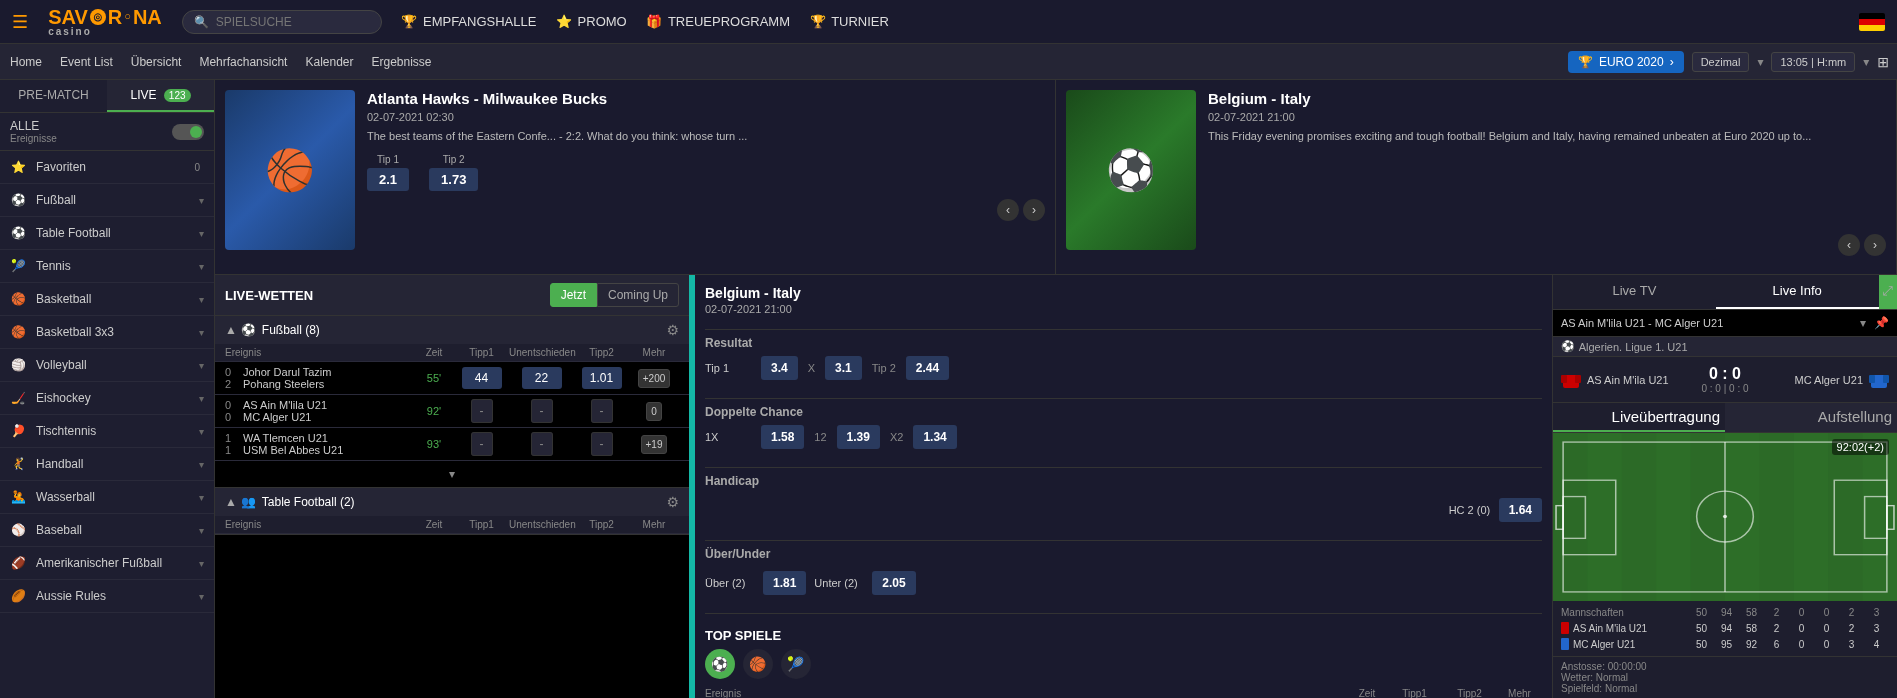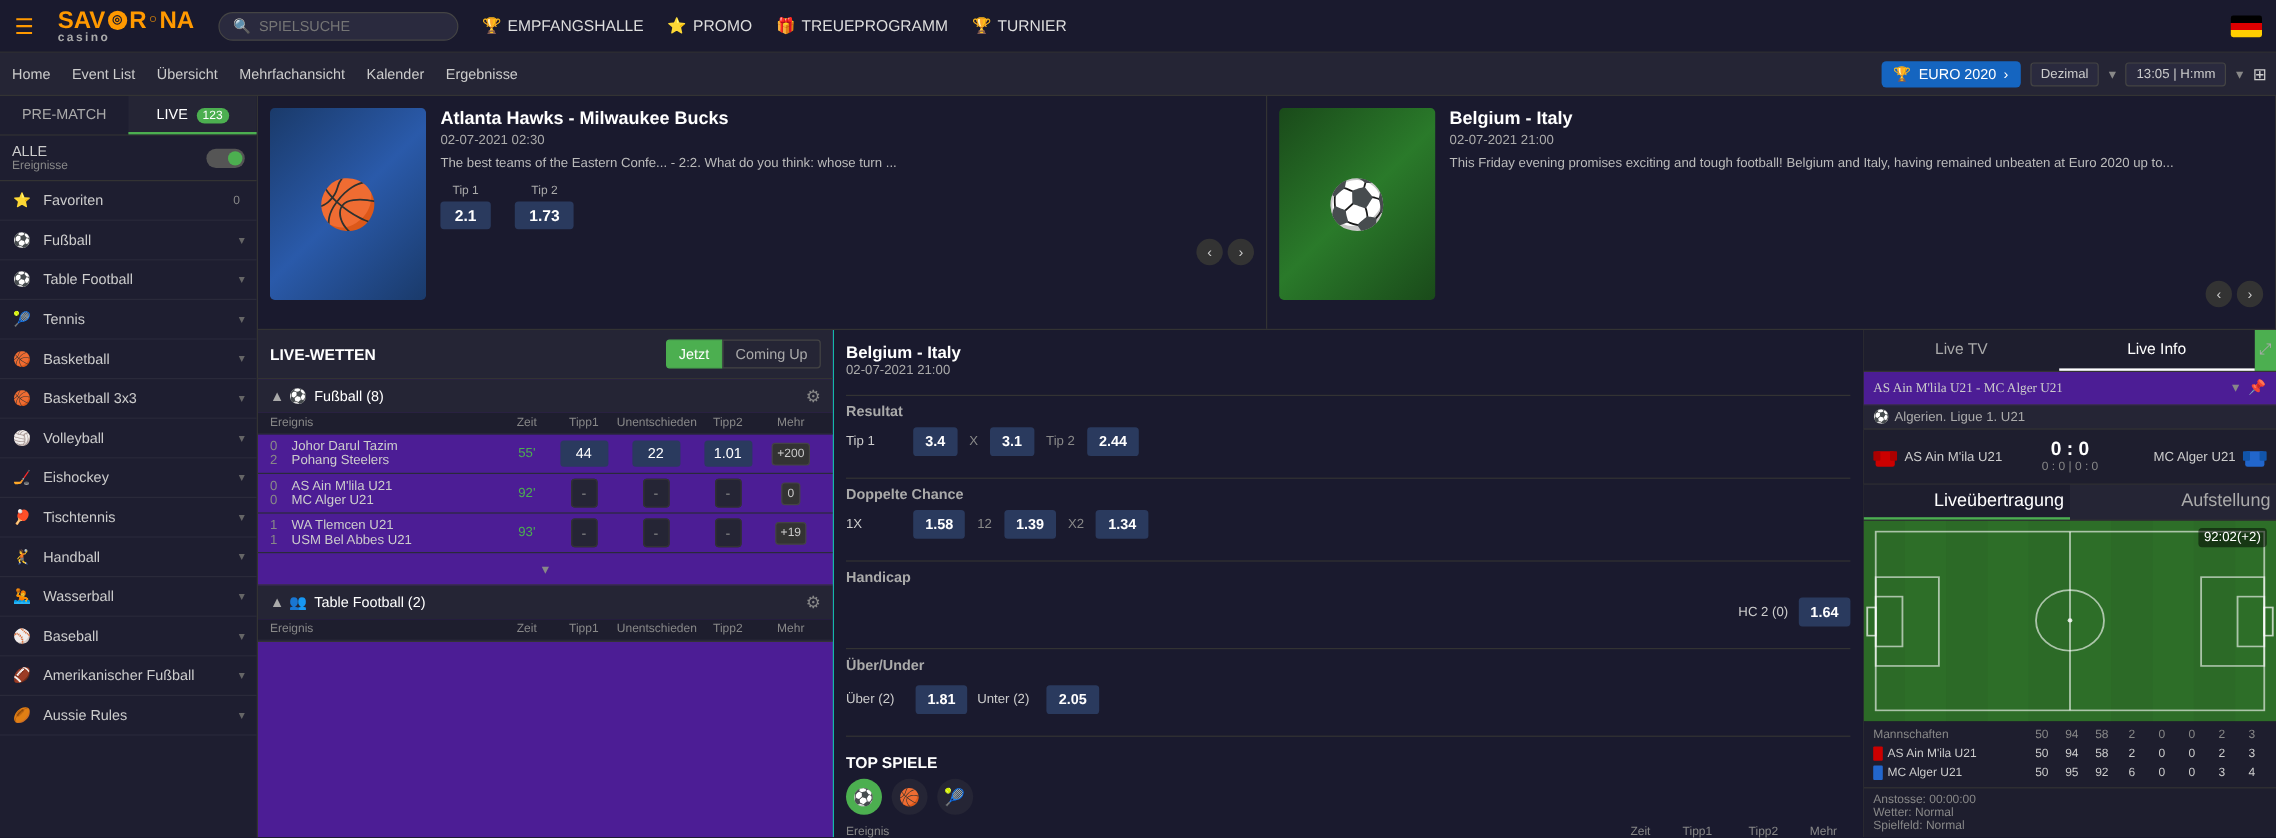--- a/index.html
+++ b/index.html
@@ -57,21 +57,21 @@
     .featured-title { font-size: 15px; font-weight: bold; color: #fff; margin-bottom: 4px; }
     .featured-date { font-size: 11px; color: #aaa; margin-bottom: 6px; }
     .featured-desc { font-size: 11px; color: #bbb; line-height: 1.4; margin-bottom: 10px; }
     .featured-odds { display: flex; gap: 20px; margin-top: 8px; }
     .featured-odds-item { text-align: center; }
     .featured-odds-label { font-size: 10px; color: #aaa; margin-bottom: 3px; }
     .featured-odds-val { background: #2a3a5e; color: #fff; padding: 4px 12px; border-radius: 3px; font-size: 13px; font-weight: bold; cursor: pointer; }
     .featured-nav-btn { background: #333; border: none; color: #ccc; width: 22px; height: 22px; border-radius: 50%; cursor: pointer; display: flex; align-items: center; justify-content: center; font-size: 12px; }
 
     
-    .live-wetten { background: #4c1d95; border-right: 1px solid #14b8a6; width: 480px; flex-shrink: 0; overflow: hidden; display: flex; flex-direction: column; }
+    .live-wetten { background: #000000; border-right: 6px solid #14b8a6; width: 480px; flex-shrink: 0; overflow: hidden; display: flex; flex-direction: column; }
     .live-wetten-header { display: flex; align-items: center; padding: 8px 10px; border-bottom: 1px solid #333; background: #252535; }
     .live-wetten-title { font-size: 13px; font-weight: bold; color: #fff; flex: 1; }
     .live-wetten-tabs { display: flex; gap: 0; }
     .live-tab { padding: 4px 10px; font-size: 12px; cursor: pointer; color: #aaa; border: 1px solid #444; }
     .live-tab.active { background: #4caf50; color: #fff; border-color: #4caf50; }
     .live-tab:first-child { border-radius: 3px 0 0 3px; }
     .live-tab:last-child { border-radius: 0 3px 3px 0; }
     .sport-section { border-bottom: 1px solid #333; }
     .sport-header { display: flex; align-items: center; padding: 6px 10px; background: #252535; cursor: pointer; }
     .sport-header-icon { margin-right: 6px; color: #f90; }
@@ -112,21 +112,21 @@
     .top-icon { width: 30px; height: 30px; border-radius: 50%; background: #252535; display: flex; align-items: center; justify-content: center; cursor: pointer; font-size: 14px; }
     .top-icon.active { background: #4caf50; }
     .top-spiele-table-header { display: flex; padding: 3px 0; border-bottom: 1px solid #333; }
 
     
     .live-info-panel { width: 345px; flex-shrink: 0; background: #1e1e2e; border-left: 1px solid #333; display: flex; flex-direction: column; overflow: hidden; }
     .live-info-tabs { display: flex; border-bottom: 1px solid #333; }
     .live-info-tab { flex: 1; text-align: center; padding: 8px 4px; font-size: 13px; cursor: pointer; color: #aaa; border-bottom: 2px solid transparent; }
     .live-info-tab.active { color: #fff; border-bottom-color: #fff; }
     .live-info-tab.expand { width: 36px; flex: 0; background: #4caf50; display: flex; align-items: center; justify-content: center; }
-    .match-selector { display: flex; align-items: center; padding: 6px 8px; border-bottom: 1px solid #333; background: #4c1d95; font-family: Liberation Serif, serif; }
+    .match-selector { display: flex; align-items: center; padding: 6px 8px; border-bottom: 1px solid #333; background: #000000; }
     .match-selector-label { flex: 1; font-size: 11px; color: #ccc; }
     .match-selector-icons { display: flex; gap: 4px; }
     .league-badge { display: flex; align-items: center; gap: 4px; padding: 3px 8px; background: #252535; border-bottom: 1px solid #333; font-size: 11px; color: #aaa; }
     .match-scoreboard { display: flex; align-items: center; padding: 8px; border-bottom: 1px solid #333; }
     .team-side { flex: 1; display: flex; align-items: center; gap: 6px; }
     .team-side.right { flex-direction: row-reverse; }
     .team-name-sm { font-size: 11px; color: #ccc; }
     .score-box { text-align: center; font-size: 16px; font-weight: bold; color: #fff; padding: 0 10px; }
     .score-sub { font-size: 10px; color: #888; }
     .pitch-container { background: #2d5a27; position: relative; margin: 0; height: 185px; overflow: hidden; text-align: center; }

